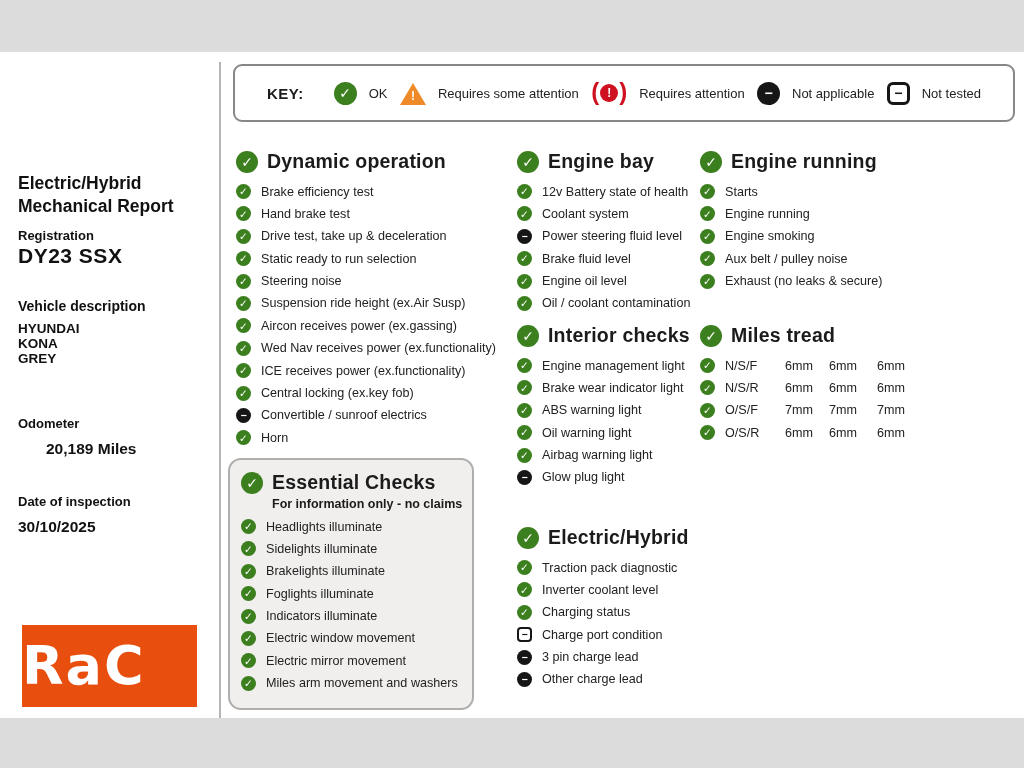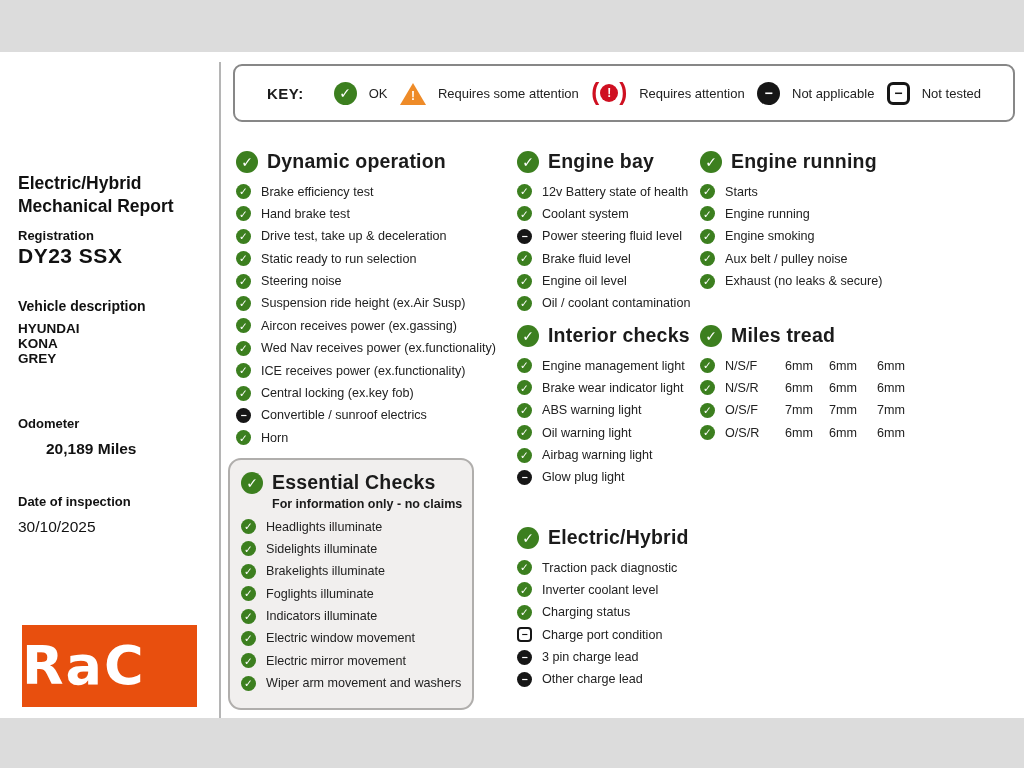--- a/index.html
+++ b/index.html
@@ -31,21 +31,21 @@
   
   .side { position:absolute; left:18px; color:#111; }
   #report-title { top:172px; font-size:17.5px; font-weight:bold; line-height:23px; }
   #reg-label { top:228px; font-size:13px; font-weight:bold; }
   #reg-value { top:244px; font-size:21px; font-weight:bold; letter-spacing:0.5px; }
   #veh-label { top:298px; font-size:14px; font-weight:bold; }
   #veh-lines { top:321px; font-size:13.5px; font-weight:bold; line-height:15px; }
   #odo-label { top:416px; font-size:13px; font-weight:bold; }
   #odo-value { top:440px; font-size:15.5px; font-weight:bold;margin-left:28px; }
   #insp-label { top:494px; font-size:13px; font-weight:bold; }
-  #insp-value { top:518px; font-size:15.5px; font-weight:normal; }
+  #insp-value { top:518px; font-size:15.5px; font-weight:bold; }
 
   #rac-box { position:absolute; left:22px; top:625px; width:175px; height:82px;
     background:var(--rac-orange); display:flex; align-items:center; justify-content:flex-start; }
   #rac-text { color:#fff; font-size:54px; font-weight:bold; letter-spacing:2px; line-height:1;
     font-family:"DejaVu Sans","Liberation Sans",sans-serif; }
 
   
   #key-box { position:absolute; left:233px; top:64px; width:782px; height:58px; background:#fff;
     border:2px solid #878787; border-radius:9px; display:flex; align-items:center; padding:0 32px; }
   #key-box .key-label { font-weight:bold; font-size:15px; margin-right:30px; letter-spacing:0.5px; }
@@ -248,21 +248,21 @@
         <div class="check-row">
           <span class="st-icon st-ok">✓</span>
           <span class="check-label">Electric window movement</span>
         </div>
         <div class="check-row">
           <span class="st-icon st-ok">✓</span>
           <span class="check-label">Electric mirror movement</span>
         </div>
         <div class="check-row">
           <span class="st-icon st-ok">✓</span>
-          <span class="check-label">Wiper arm movement and washers</span>
+          <span class="check-label">Miles arm movement and washers</span>
         </div>
       </div>
   </div>
 
   <div id="sec-engine-bay" class="section">
     <div class="section-header">
       <span class="st-icon st-ok">✓</span>
       <h2>Engine bay</h2>
     </div>
     <div class="items">

